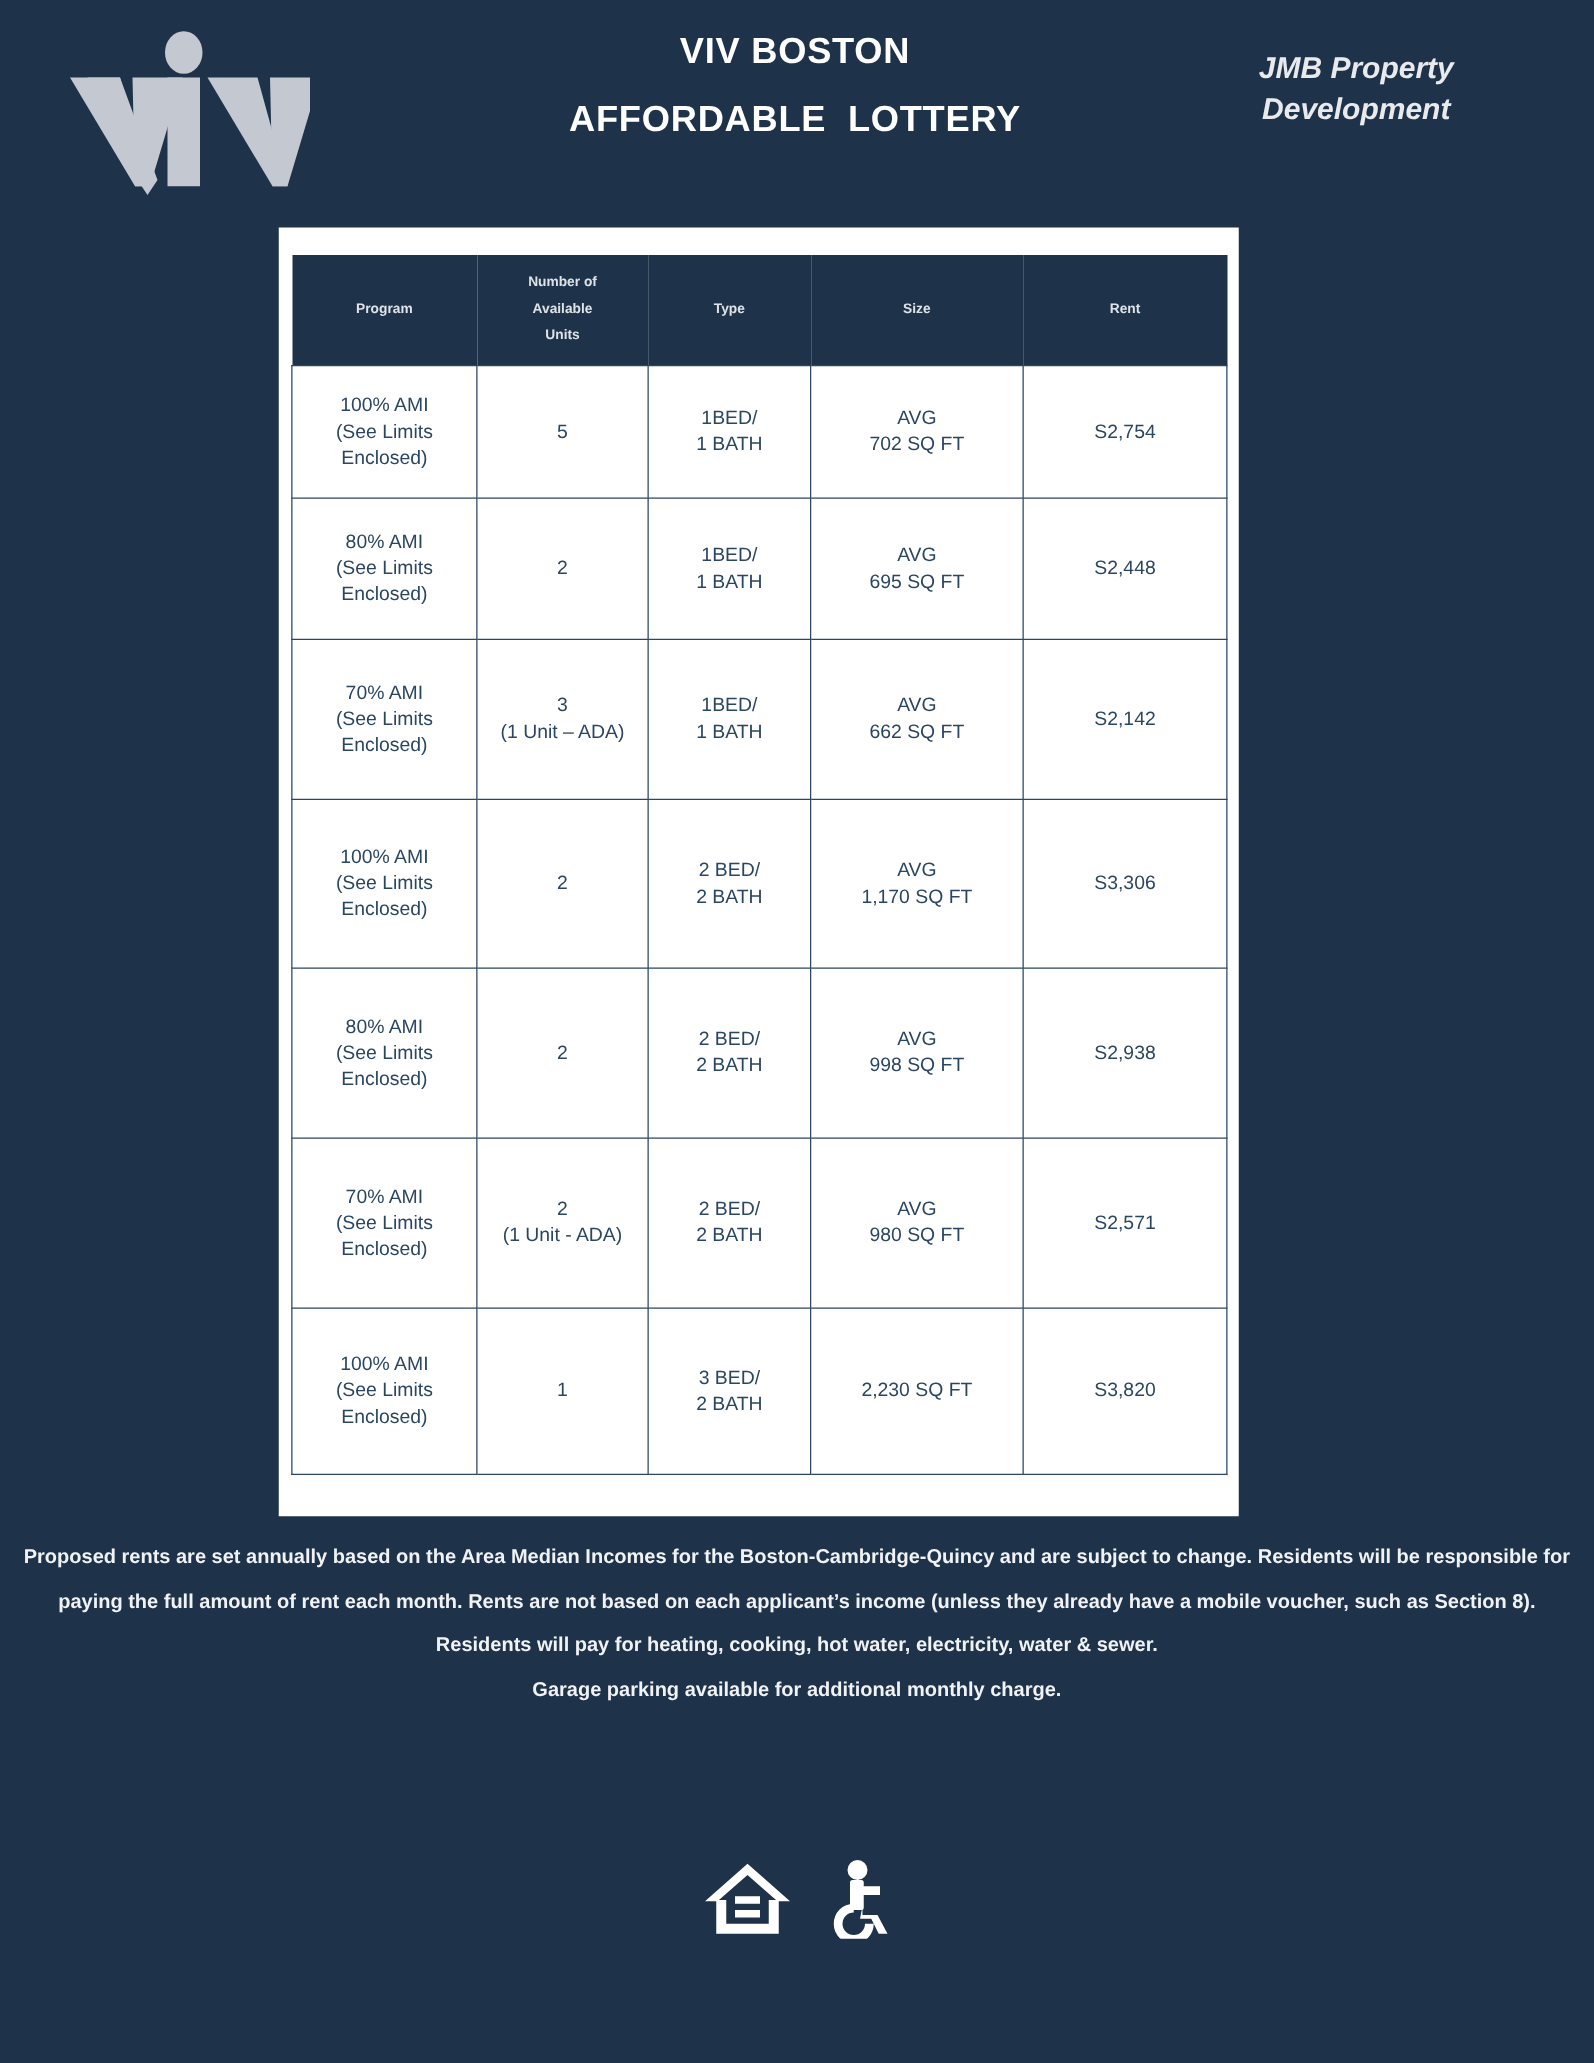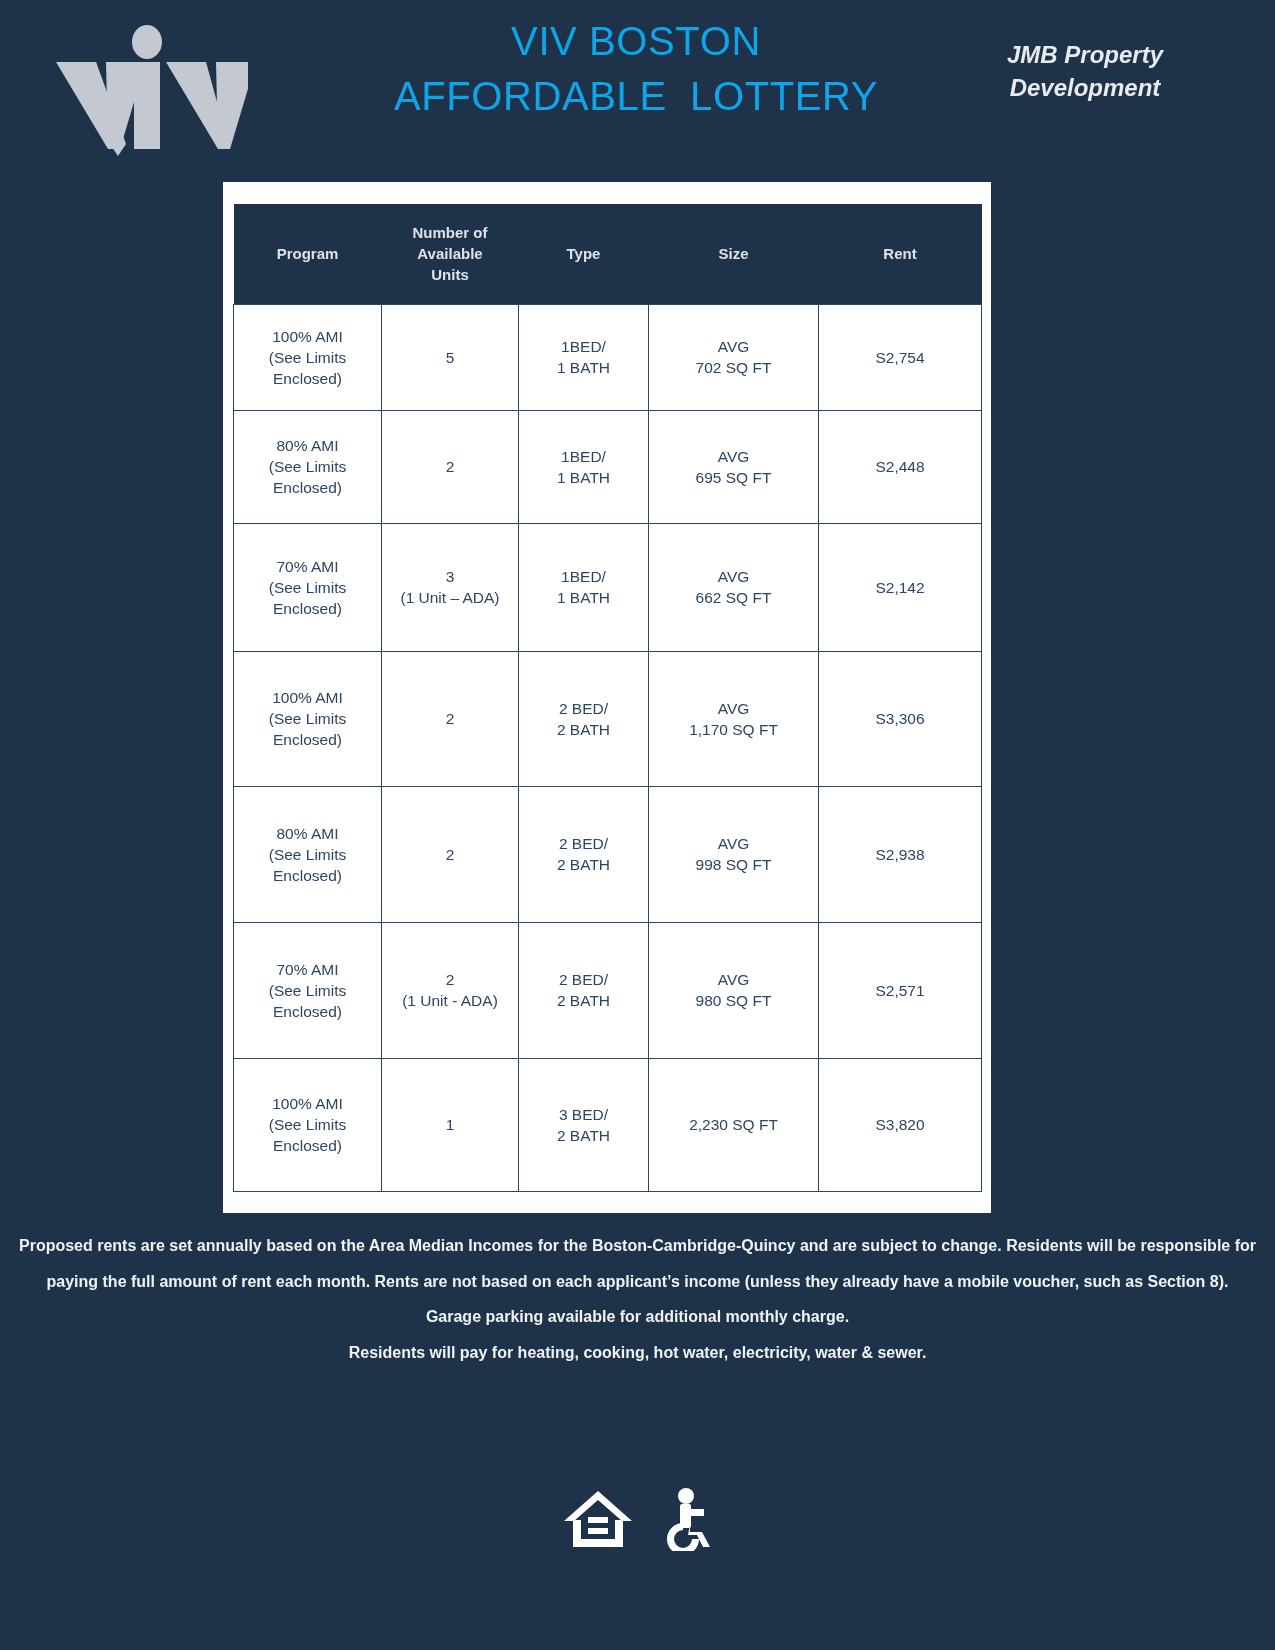--- a/index.html
+++ b/index.html
@@ -33,23 +33,23 @@
   .logo svg { display: block; }
 
   .title-block {
     position: absolute;
     left: 330px;
     top: 14px;
     width: 612px;
     text-align: center;
   }
   .title-line {
-    color: #0ea5e9;
-    font-size: 40px;
-    font-weight: normal;
+    color: #ffffff;
+    font-size: 29px;
+    font-weight: bold;
     letter-spacing: 0.6px;
     line-height: 55px;
     white-space: pre;
   }
 
   .dev-block {
     position: absolute;
     left: 960px;
     top: 38px;
     width: 250px;
@@ -76,23 +76,23 @@
 
   table.rent-table {
     width: 748px;
     border-collapse: collapse;
     table-layout: fixed;
   }
 
   table.rent-table thead th {
     background: #1e3349;
     color: #dfe3e9;
-    font-size: 15px;
+    font-size: 11px;
     font-weight: bold;
-    height: 100px;
+    height: 88px;
     vertical-align: middle;
     text-align: center;
     border: none;
     line-height: 21px;
   }
   th.col-units {
     font-weight: normal;
     font-size: 15.5px;
   }
 
@@ -268,22 +268,22 @@
 2 BATH</span></td>
           <td class="c-size"><span style="white-space: pre-line;">2,230 SQ FT</span></td>
           <td class="c-rent"><span>S3,820</span></td>
         </tr>
       </tbody>
   </table>
 </div>
 
 <div class="footer">
   <p>Proposed rents are set annually based on the Area Median Incomes for the Boston-Cambridge-Quincy and are subject to change. Residents will be responsible for paying the full amount of rent each month. Rents are not based on each applicant’s income (unless they already have a mobile voucher, such as Section 8).</p>
+  <p>Residents will pay for heating, cooking, hot water, electricity, water &amp; sewer.</p>
   <p>Garage parking available for additional monthly charge.</p>
-  <p>Residents will pay for heating, cooking, hot water, electricity, water &amp; sewer.</p>
 </div>
 
 <div class="bottom-icons">
   <span>
     <svg width="72" height="64" viewBox="0 0 72 64" aria-hidden="true">
 
       <polygon points="36,4 70,34 60,34 36,13 12,34 2,34" fill="#ffffff"></polygon>
 
       <path d="M11 33 L11 60 L61 60 L61 33 L53 33 L53 52 L19 52 L19 33 Z" fill="#ffffff"></path>
 

